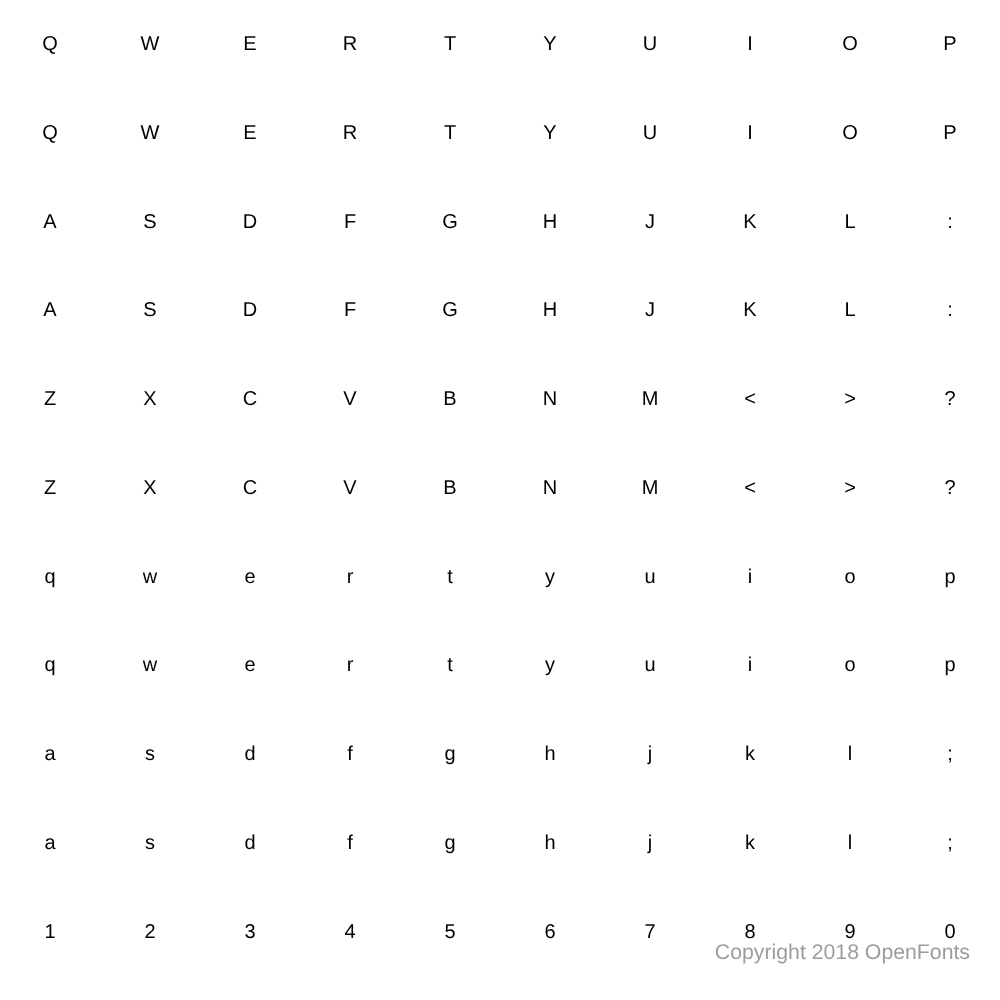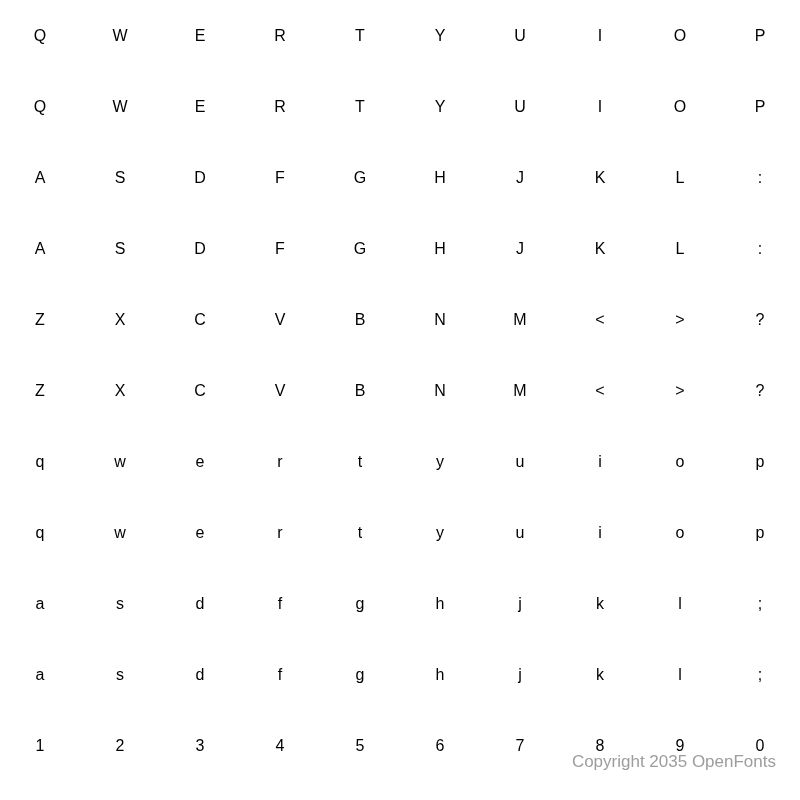--- a/index.html
+++ b/index.html
@@ -182,15 +182,15 @@
     <div class="cell row-spec small">4</div>
     <div class="cell row-spec small">5</div>
     <div class="cell row-spec small">6</div>
     <div class="cell row-spec small">7</div>
     <div class="cell row-spec small">8</div>
     <div class="cell row-spec small">9</div>
     <div class="cell row-spec small">0</div>
 
   </div>
 
-  <div class="footer">Copyright 2035 OpenFonts</div>
+  <div class="footer">Copyright 2018 OpenFonts</div>
 
 </div>
 
 </body></html>

